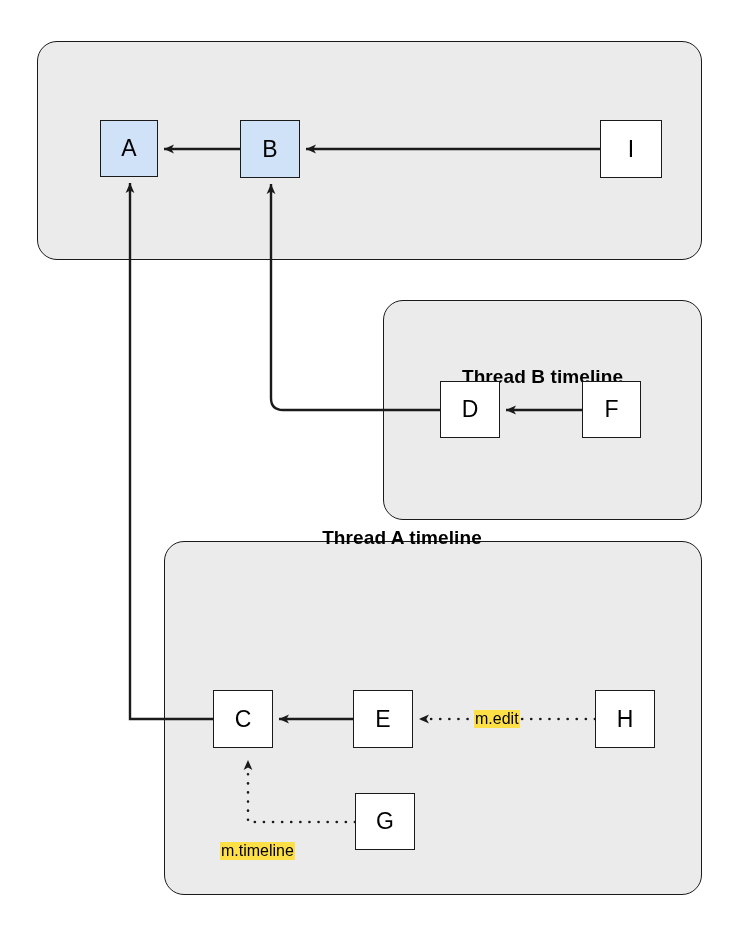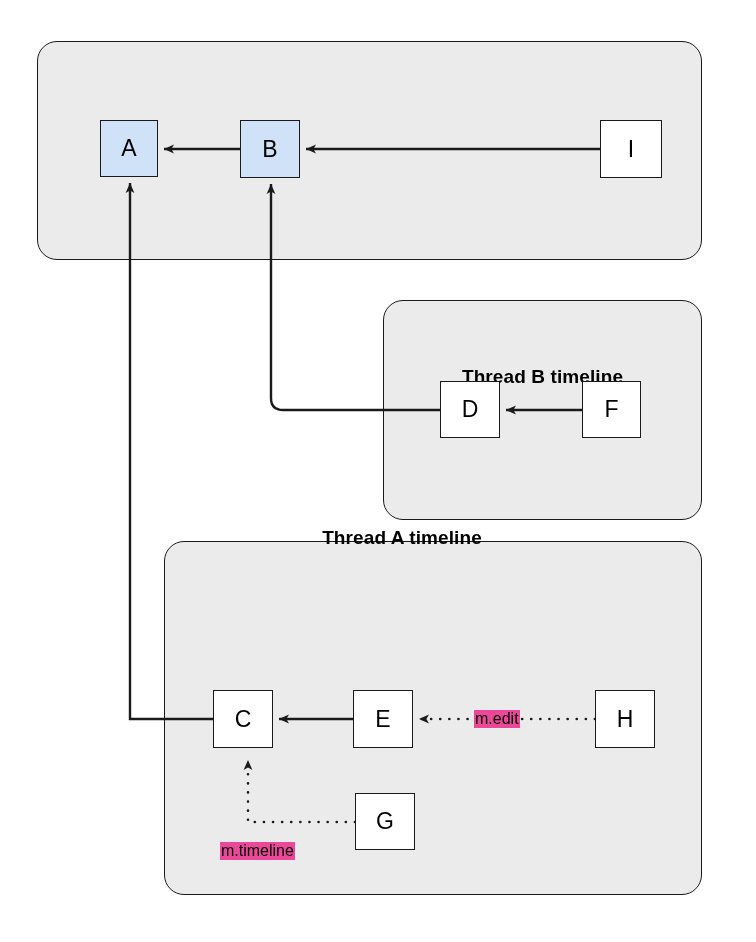--- a/index.html
+++ b/index.html
@@ -33,21 +33,21 @@
     background:#ffffff;
     border:1.7px solid #1a1a1a;
     display:flex;align-items:center;justify-content:center;
     font-size:23px;
     color:#000000;
     line-height:1;
   }
   .node.blue{background:#cfe2f7;}
   .edge-label{
     position:absolute;
-    background:#ec4899;
+    background:#fde047;
     font-size:16px;
     color:#000000;
     padding:0 1px;
     white-space:nowrap;
     line-height:1.15;
   }
 </style>
 </head>
 <body>
 

